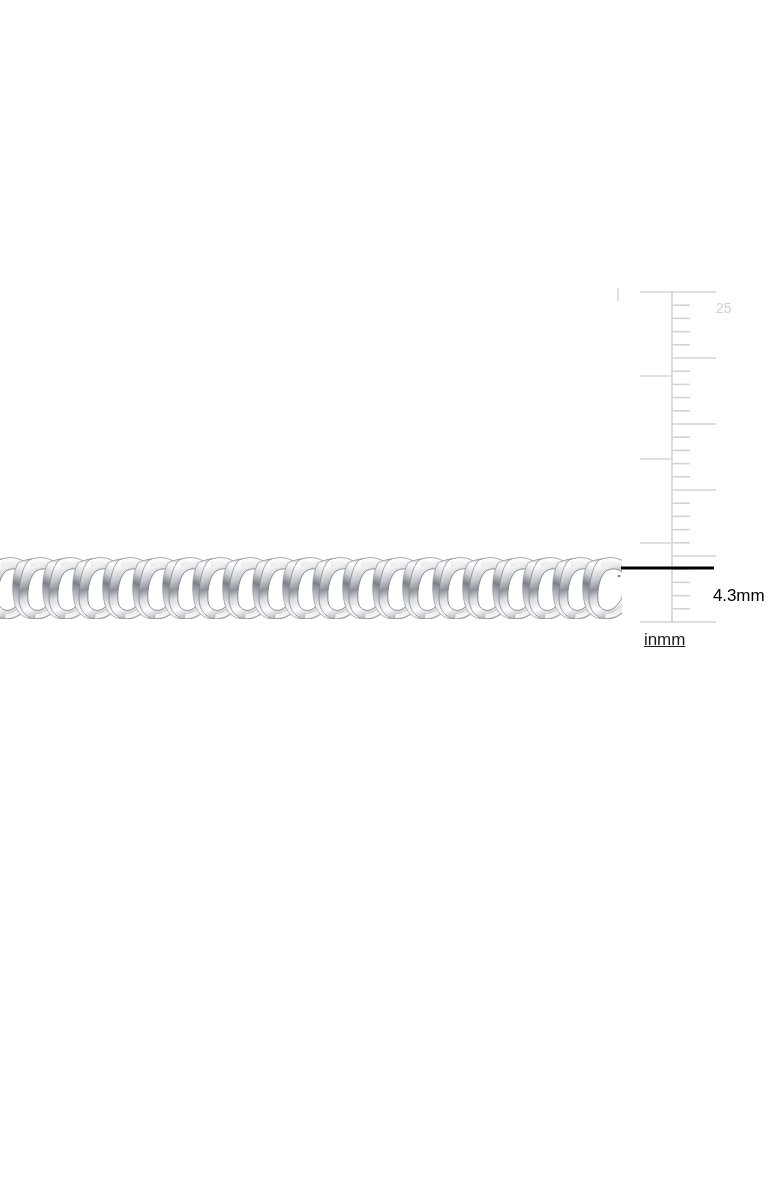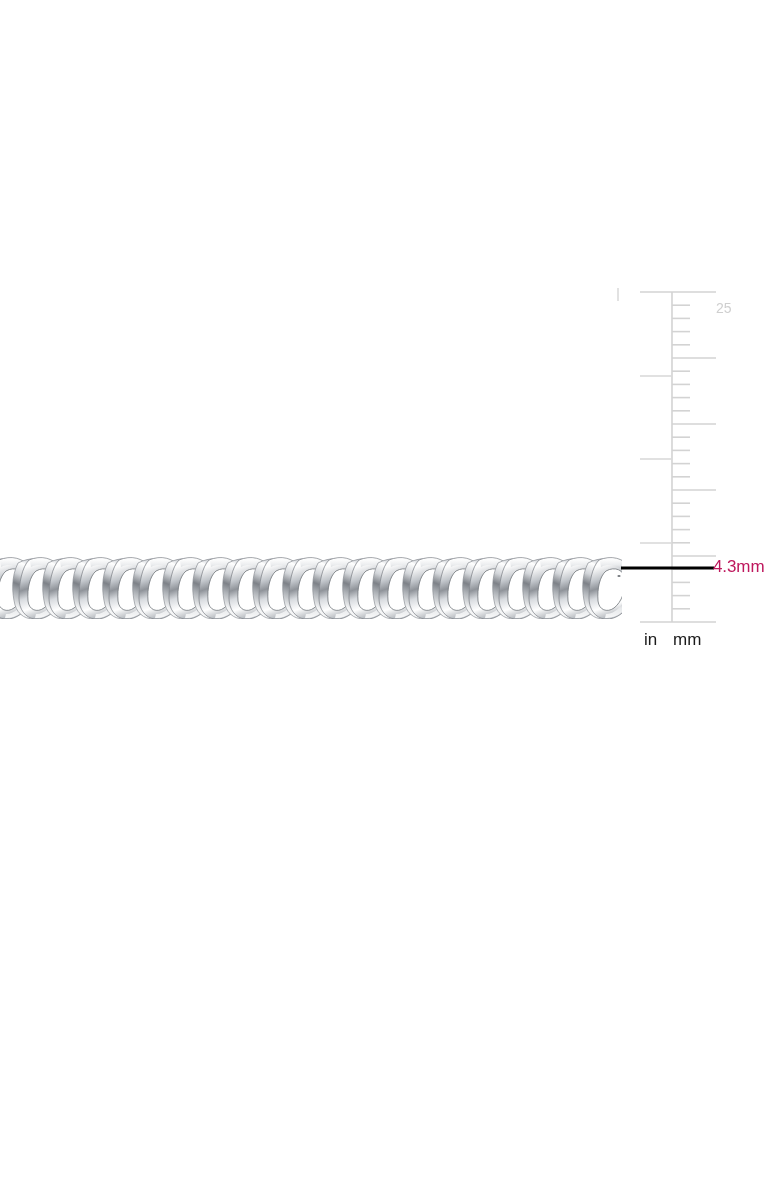--- a/index.html
+++ b/index.html
@@ -35,35 +35,36 @@
     left: 600px;
     top: 275px;
     width: 180px;
     height: 385px;
   }
   #ruler-svg { display: block; width: 100%; height: 100%; overflow: visible; }
 
   .measure-label {
     position: absolute;
     left: 713px;
-    top: 557px;
+    top: 586px;
     font-size: 17px;
-    color: #be185d;
+    color: #000000;
     letter-spacing: -0.1px;
     white-space: nowrap;
   }
   .unit-label {
     position: absolute;
     top: 630px;
     font-size: 17px;
     color: #1a1a1a;
     white-space: nowrap;
+    text-decoration: underline;
   }
   .unit-in  { left: 644px; }
-  .unit-mm  { left: 673px; }
+  .unit-mm  { left: 657px; }
   .scale-top-label {
     position: absolute;
     left: 716px;
     top: 300px;
     font-size: 14px;
     color: #cfcfcf;
     white-space: nowrap;
   }
 </style>
 </head>

